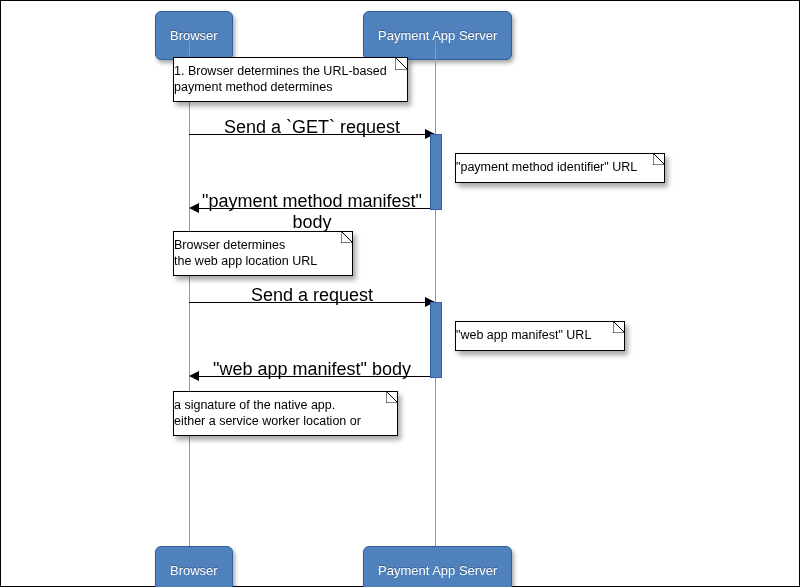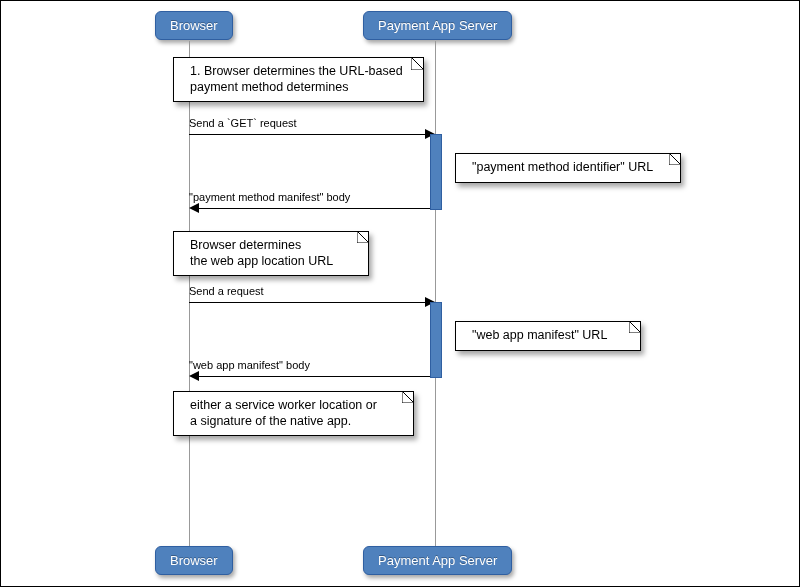--- a/index.html
+++ b/index.html
@@ -1,26 +1,26 @@
 <!DOCTYPE html>
 <html><head>
 <meta charset="utf-8">
 <style>
   html,body{margin:0;padding:0;font-family:Arial,Helvetica,sans-serif;font-size:13px;background:#fff}
   .canvas{position:relative;width:800px;height:587px;border:1px solid #000;box-sizing:border-box;margin:0}
   .participant{position:absolute;background:#4f81bd;border:1px solid #2f5fa1;border-radius:6px;color:#fff;
-     padding:6px 14px;box-shadow:2px 3px 4px rgba(0,0,0,.35);text-shadow:0 -1px 0 rgba(0,0,0,.3);white-space:nowrap}
+     padding:16px 14px;box-shadow:2px 3px 4px rgba(0,0,0,.35);text-shadow:0 -1px 0 rgba(0,0,0,.3);white-space:nowrap}
   .participant span{font-weight:400}
   .lifeline{position:absolute;width:0;border-left:1px solid #999}
   .activation{position:absolute;width:10px;background:#4f81bd;border:1px solid #2f5fa1}
   .msg-line{position:absolute;height:0;border-top:1.5px solid #000}
   .arrow-r{position:absolute;width:0;height:0;border-top:5px solid transparent;border-bottom:5px solid transparent;border-left:10px solid #000}
   .arrow-l{position:absolute;width:0;height:0;border-top:5px solid transparent;border-bottom:5px solid transparent;border-right:10px solid #000}
-  .msg-label{position:absolute;width:246px;font-size:11px}
-  .note{position:absolute;background:#fff;border:1px solid #000;padding:6px 8px 6px 16px;font-size:12.5px;
+  .msg-label{position:absolute;width:246px;text-align:center;font-size:18px}
+  .note{position:absolute;background:#fff;border:1px solid #000;padding:6px 8px 6px 0;font-size:12.5px;
      line-height:1.25;box-shadow:3px 4px 5px rgba(0,0,0,.35)}
 </style>
 </head>
 <body>
 
 <div class="canvas">
 
   <div class="participant" style="left:154px;top:10px">
     <span>Browser</span>
   </div>
@@ -82,20 +82,20 @@
     <svg style="position:absolute;right:-1px;top:-1px" width="12" height="12">
       <polygon points="0,0 12,12 0,12" fill="#fff" stroke="#000" stroke-width="1"></polygon>
     </svg>
   </div>
 
   <div class="msg-label" style="left:188px;top:358px">"web app manifest" body</div>
   <div class="msg-line" style="left:198px;top:375px;width:231px"></div>
   <div class="arrow-l" style="left:188px;top:370px"></div>
 
   <div class="note" style="left:172px;top:390px;width:215px">
+    <div>a signature of the native app.</div>
     <div>either a service worker location or</div>
-    <div>a signature of the native app.</div>
     <svg style="position:absolute;right:-1px;top:-1px" width="12" height="12">
       <polygon points="0,0 12,12 0,12" fill="#fff" stroke="#000" stroke-width="1"></polygon>
     </svg>
   </div>
 
 </div>
 
 </body></html>

